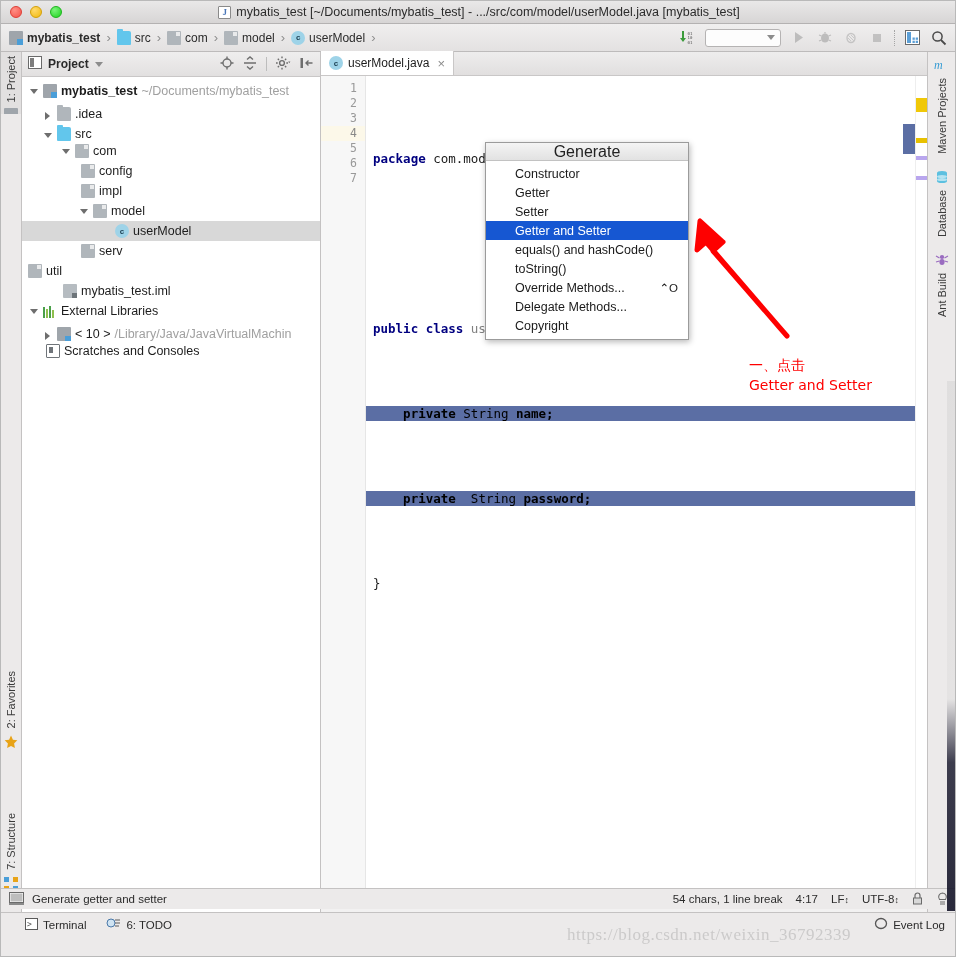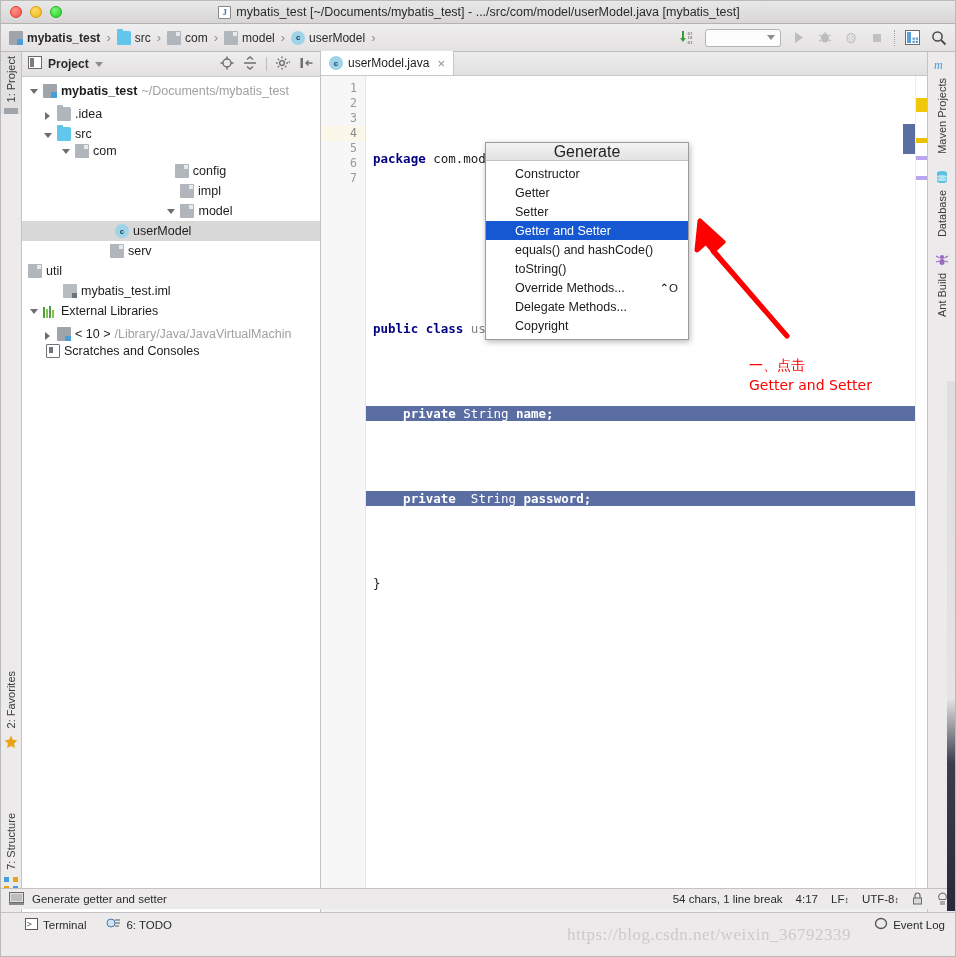--- a/index.html
+++ b/index.html
@@ -123,21 +123,21 @@
   .ico.lib i:nth-child(3){ height: 12px; background:#4aa04a; }
   .ico.lib i:nth-child(4){ height: 8px;  background:#8fbf4f; }
   .ico.jdk { background: #9fa5ab; border-radius: 1px; }
   .ico.jdk::after { content:""; position:absolute; right:0; bottom:0; width:6px; height:5px; background:#4a9ed8; }
   .ico.scratch { border: 1.5px solid #6f7479; border-radius: 1px; }
   .ico.scratch::after { content:""; position:absolute; left:2px; top:2px; width:4px; height:6px; background:#6f7479; }
   .dim { color: #a0a0a0; }
   .bold { font-weight: bold; }
   .indent1 { padding-left: 20px; align-items: flex-end; }
   .indent2 { padding-left: 38px; }
-  .indent3 { padding-left: 56px; justify-content: center; }
+  .indent3 { padding-left: 56px; }
 
   
   .editor-area {
     position: absolute; left: 320px; top: 51px; width: 607px; height: 860px;
     background: #fff;
   }
   .tabbar {
     height: 24px; background: linear-gradient(#eeeded, #e1dfdf);
     border-bottom: 1px solid #c9c7c7; display: flex; align-items: flex-end;
   }
@@ -159,21 +159,21 @@
     flex: 1; position: relative; padding-top: 5px;
     font-family: "DejaVu Sans Mono", monospace; font-size: 12.5px;
     line-height: 15px; color: #1a1a1a; white-space: pre;
   }
   .code .ln { height: 15px; padding-left: 7px; position: relative; margin-top: 40px; }
   .code .ln.cur { background: #fcf8e9; }
   .code .ln.selected { background: #5b6ea4; color: #fff; }
   .kw { color: #000080; font-weight: bold; }
   .cls-nm { color: #808080; }
   .fld { color: #2b2b2b; font-weight: bold; }
-  .ln.selected .kw, .ln.selected .fld, .ln.selected .cls-nm { color: #ffffff; }
+  .ln.selected .kw, .ln.selected .fld, .ln.selected .cls-nm { color: #000000; }
 
   
   .markergutter {
     position: absolute; right: 0; top: 0; width: 13px; height: 836px;
     background: #fff; border-left: 1px solid #eee;
   }
   .mark { position: absolute; right: 1px; width: 11px; }
 
   
   .editor-crumb {
@@ -466,21 +466,21 @@
         <span class="arrow d"></span>
         <span class="ico pkg"></span>
         <span>model</span>
       </div>
 
       <div class="row sel" style="padding-left:93px;">
         <span class="ico cls">c</span>
         <span>userModel</span>
       </div>
 
-      <div class="row" style="padding-left:88px;">
+      <div class="row" style="padding-left:59px;">
         <span class="ico pkg"></span>
         <span>serv</span>
       </div>
 
       <div class="row" style="">
         <span class="ico pkg"></span>
         <span>util</span>
       </div>
 
       <div class="row" style="padding-left:41px;">

